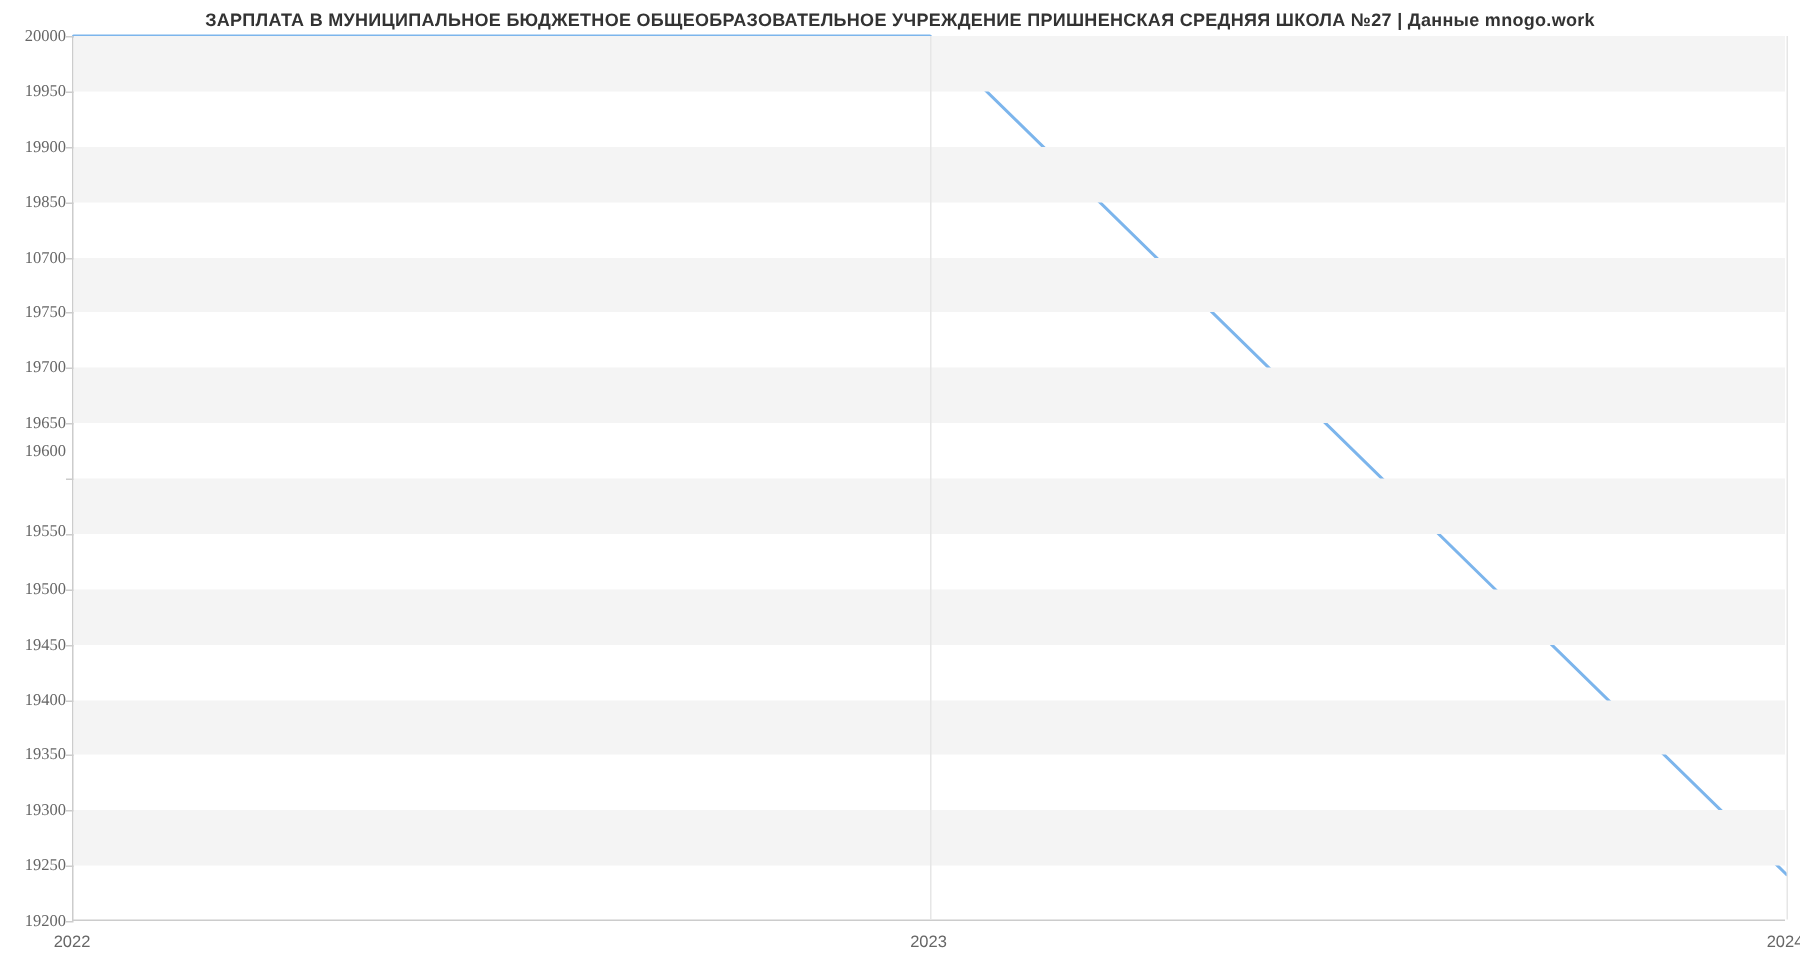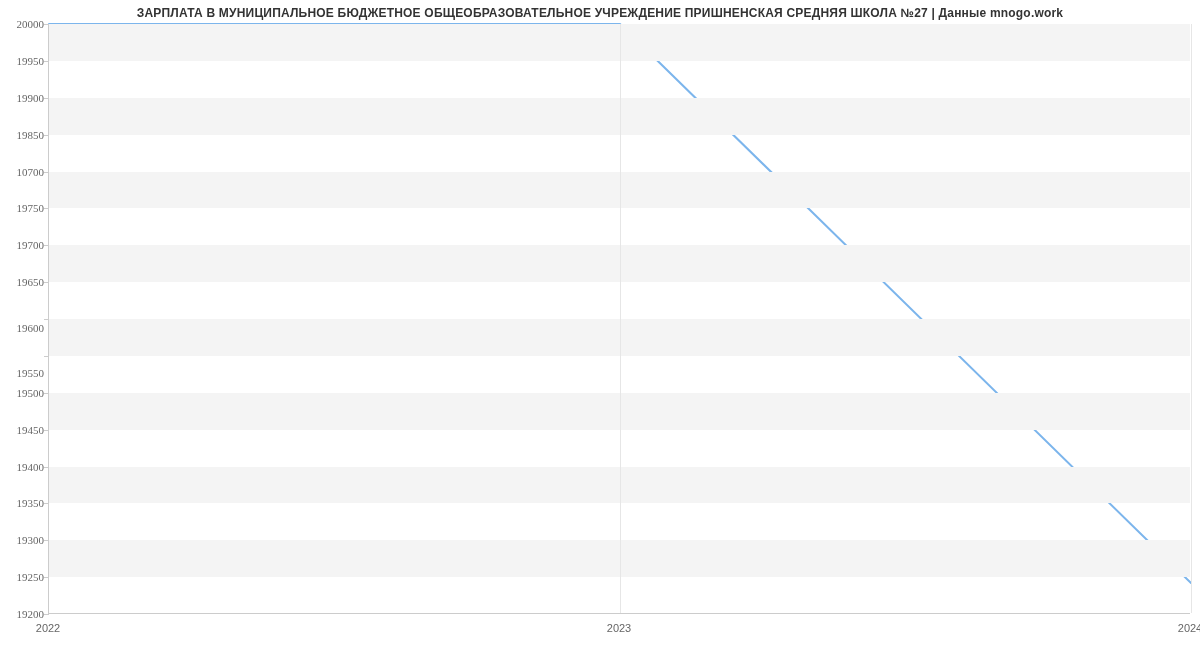--- a/index.html
+++ b/index.html
@@ -126,22 +126,22 @@
 <div class="x-label" style="left: 48px;">2022</div>
     <div class="x-label" style="left: 619px;">2023</div>
     <div class="x-label" style="left: 1190px;">2024</div>
     <div class="y-label" style="top: 614px;">19200</div>
     <div class="y-label" style="top: 577.125px;">19250</div>
     <div class="y-label" style="top: 540.25px;">19300</div>
     <div class="y-label" style="top: 503.375px;">19350</div>
     <div class="y-label" style="top: 466.5px;">19400</div>
     <div class="y-label" style="top: 429.625px;">19450</div>
     <div class="y-label" style="top: 392.75px;">19500</div>
-    <div class="y-label" style="top: 373px; margin-left: 46px;">19550</div>
-    <div class="y-label" style="top: 328px;">19600</div>
+    <div class="y-label" style="top: 354px; margin-left: 46px;">19550</div>
+    <div class="y-label" style="top: 301px;">19600</div>
     <div class="y-label" style="top: 282.125px;">19650</div>
     <div class="y-label" style="top: 245.25px;">19700</div>
     <div class="y-label" style="top: 208.375px;">19750</div>
     <div class="y-label" style="top: 171.5px;">10700</div>
     <div class="y-label" style="top: 134.625px;">19850</div>
     <div class="y-label" style="top: 97.75px;">19900</div>
     <div class="y-label" style="top: 60.875px;">19950</div>
     <div class="y-label" style="top: 24px;">20000</div>
   </div>
 

